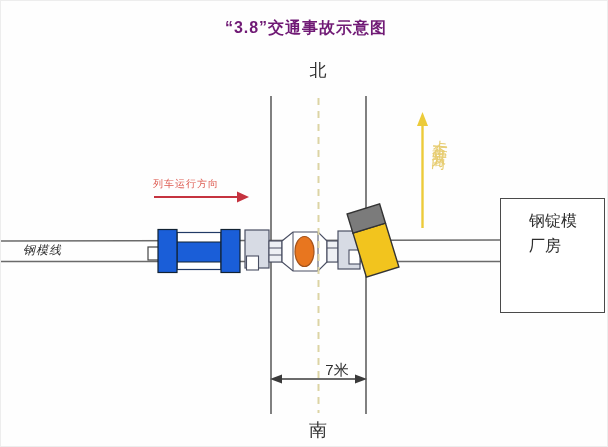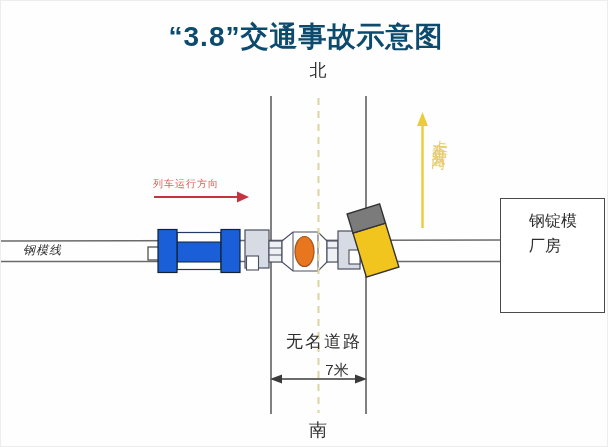--- a/index.html
+++ b/index.html
@@ -3,21 +3,21 @@
 <meta charset="utf-8">
 <style>
   html,body{margin:0;padding:0;background:#fff;}
   #stage{
     position:relative;width:608px;height:447px;background:#fefefe;
     font-family:"Liberation Sans","DejaVu Sans",sans-serif;
     color:#2e2e2e;overflow:hidden;box-sizing:border-box;border:1px solid #ededed;
   }
   .abs{position:absolute;}
   .ctr{transform:translateX(-50%);white-space:nowrap;}
-  #title{top:17px;left:305px;font-size:28px;font-weight:bold;color:#0c4a6e;letter-spacing:1px;}
+  #title{top:17px;left:305px;font-size:16px;font-weight:bold;color:#701a75;letter-spacing:1px;}
   #north{top:58px;left:317px;font-size:17px;}
   #south{top:417px;left:317px;font-size:18px;}
   #rail-label{top:241px;left:22px;font-size:12px;letter-spacing:1px;font-style:italic;}
   #train-dir{top:176px;left:152px;font-size:10px;color:#dd5a50;letter-spacing:1px;}
   #truck-dir{
     top:126px;left:431px;font-size:15px;color:#e7cd72;
     writing-mode:vertical-rl;letter-spacing:3px;transform:rotate(5deg);transform-origin:top left;
   }
   #road-name{top:329px;left:323px;font-size:17px;letter-spacing:2px;}
   #road-width{top:360px;left:320px;font-size:15px;margin-left:16px;}
@@ -96,16 +96,15 @@
     <div class="bline">钢锭模</div>
     <div class="bline">厂房</div>
   </div>
 
   <div id="title" class="abs ctr">“3.8”交通事故示意图</div>
   <div id="north" class="abs ctr">北</div>
   <div id="south" class="abs ctr">南</div>
   <div id="rail-label" class="abs">钢模线</div>
   <div id="train-dir" class="abs">列车运行方向</div>
   <div id="truck-dir" class="abs">卡车行驶方向</div>
-  <div id="road-name" class="abs ctr">无名道路</div>
   <div id="road-width" class="abs ctr">7米</div>
 
 </div>
 
 </body></html>

